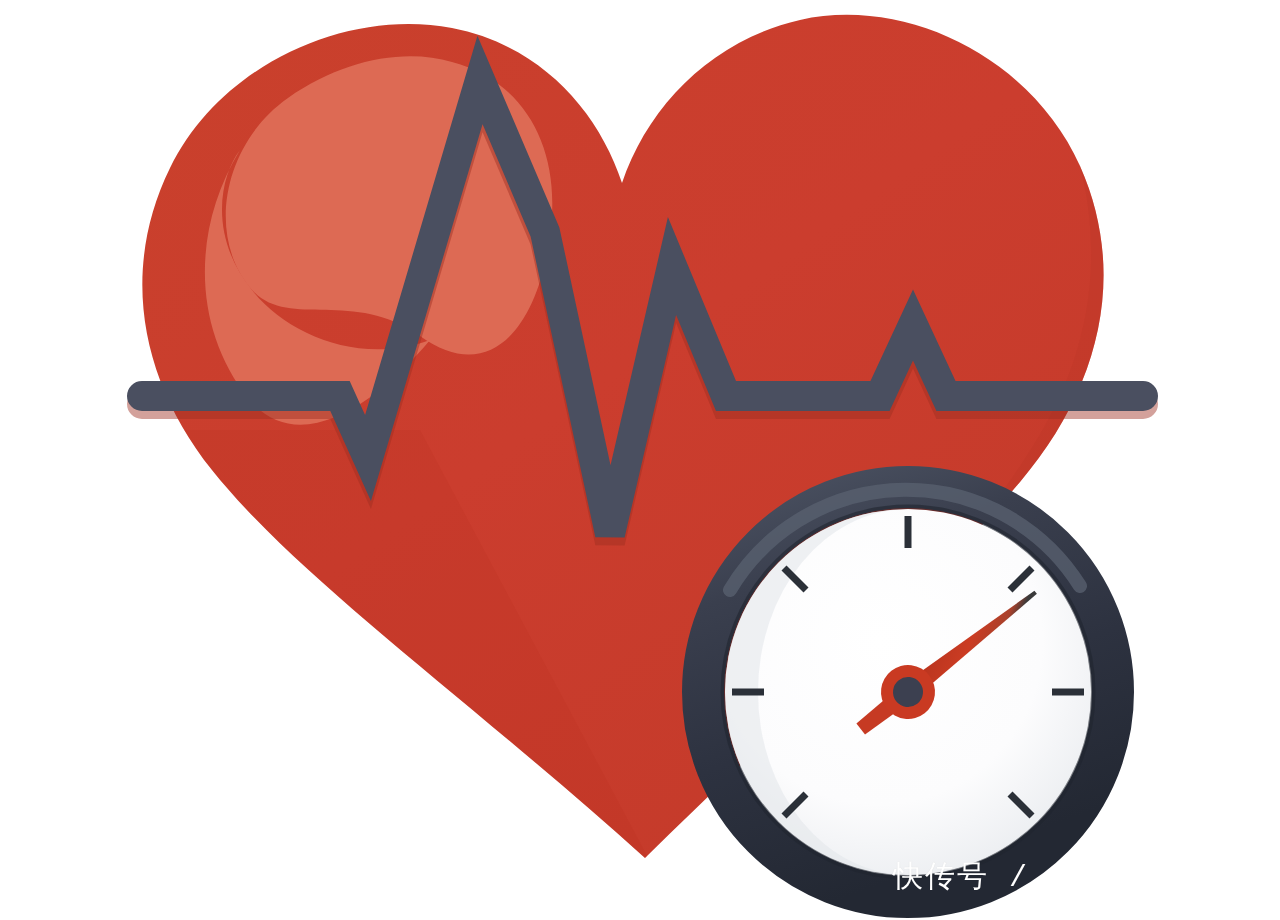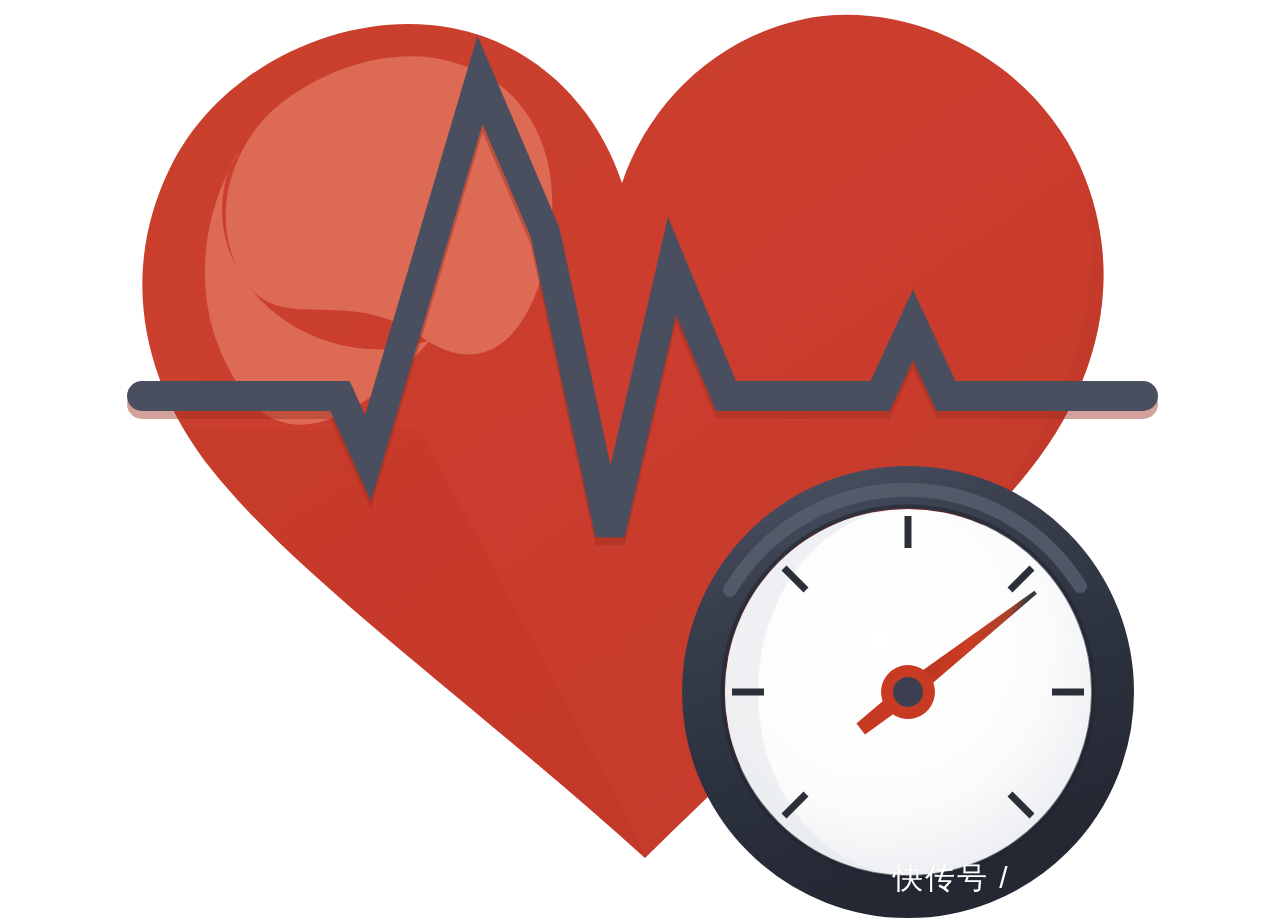--- a/index.html
+++ b/index.html
@@ -26,21 +26,21 @@
     display: block;
   }
   .wm {
     position: absolute;
     left: 893px;
     top: 861px;
     color: #ffffff;
     font-size: 30px;
     line-height: 34px;
     letter-spacing: 2px;
-    font-family: Liberation Sans, sans-serif;
+    font-family: Liberation Mono, monospace;
     white-space: nowrap;
     user-select: none;
     text-shadow: 0 0 1px rgba(0,0,0,0.12);
   }
 </style>
 </head>
 <body>
 
 <div id="stage">
 

